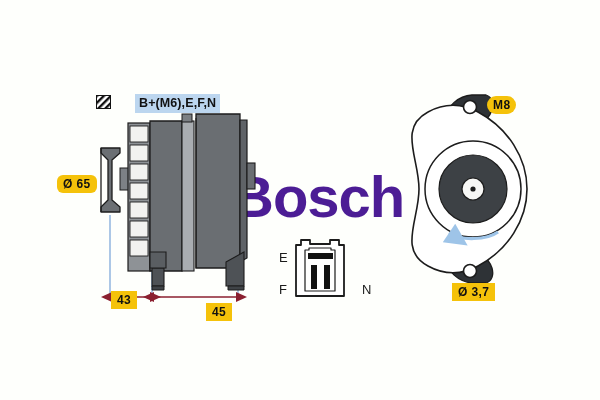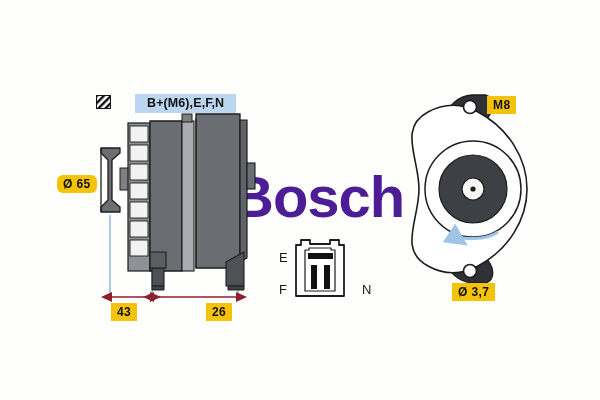--- a/index.html
+++ b/index.html
@@ -25,21 +25,21 @@
     white-space:nowrap;
     font-family:"Liberation Sans", sans-serif;
   }
   .badge-blue{
     position:absolute;
     background:#bcd6ef;
     color:#111;
     font-weight:bold;
     font-size:12.5px;
     letter-spacing:.1px;
-    padding:3px 12px;
+    padding:3px 4px;
     line-height:1;
     white-space:nowrap;
     font-family:"Liberation Sans", sans-serif;
   }
   .term-label{
     position:absolute;
     color:#1a1a1a;
     font-size:13px;
     font-weight:normal;
     line-height:1;
@@ -195,25 +195,25 @@
         <rect width="5" height="5" fill="#ffffff"></rect>
         <rect width="2.4" height="5" fill="#111111"></rect>
       </pattern>
     </defs>
   </svg>
 
   <div class="badge-blue" style="left:135px;top:94px;">B+(M6),E,F,N</div>
 
   <div class="badge-yellow" style="left:57px;top:175px;border-radius:6px;">Ø 65</div>
 
-  <div class="badge-yellow" style="left:111px;top:303px;">43</div>
-
-  <div class="badge-yellow" style="left:206px;top:303px;">26</div>
-
-  <div class="badge-yellow" style="left:487px;top:96px;">M8</div>
+  <div class="badge-yellow" style="left:111px;top:291px;">43</div>
+
+  <div class="badge-yellow" style="left:206px;top:303px;">45</div>
+
+  <div class="badge-yellow" style="left:487px;top:96px;border-radius:9px;">M8</div>
 
   <div class="badge-yellow" style="left:452px;top:283px;">Ø 3,7</div>
 
   <div class="term-label" style="left:279px;top:251px;">E</div>
   <div class="term-label" style="left:279px;top:283px;">F</div>
   <div class="term-label" style="left:362px;top:283px;">N</div>
 
 </div>
 
 </body></html>

